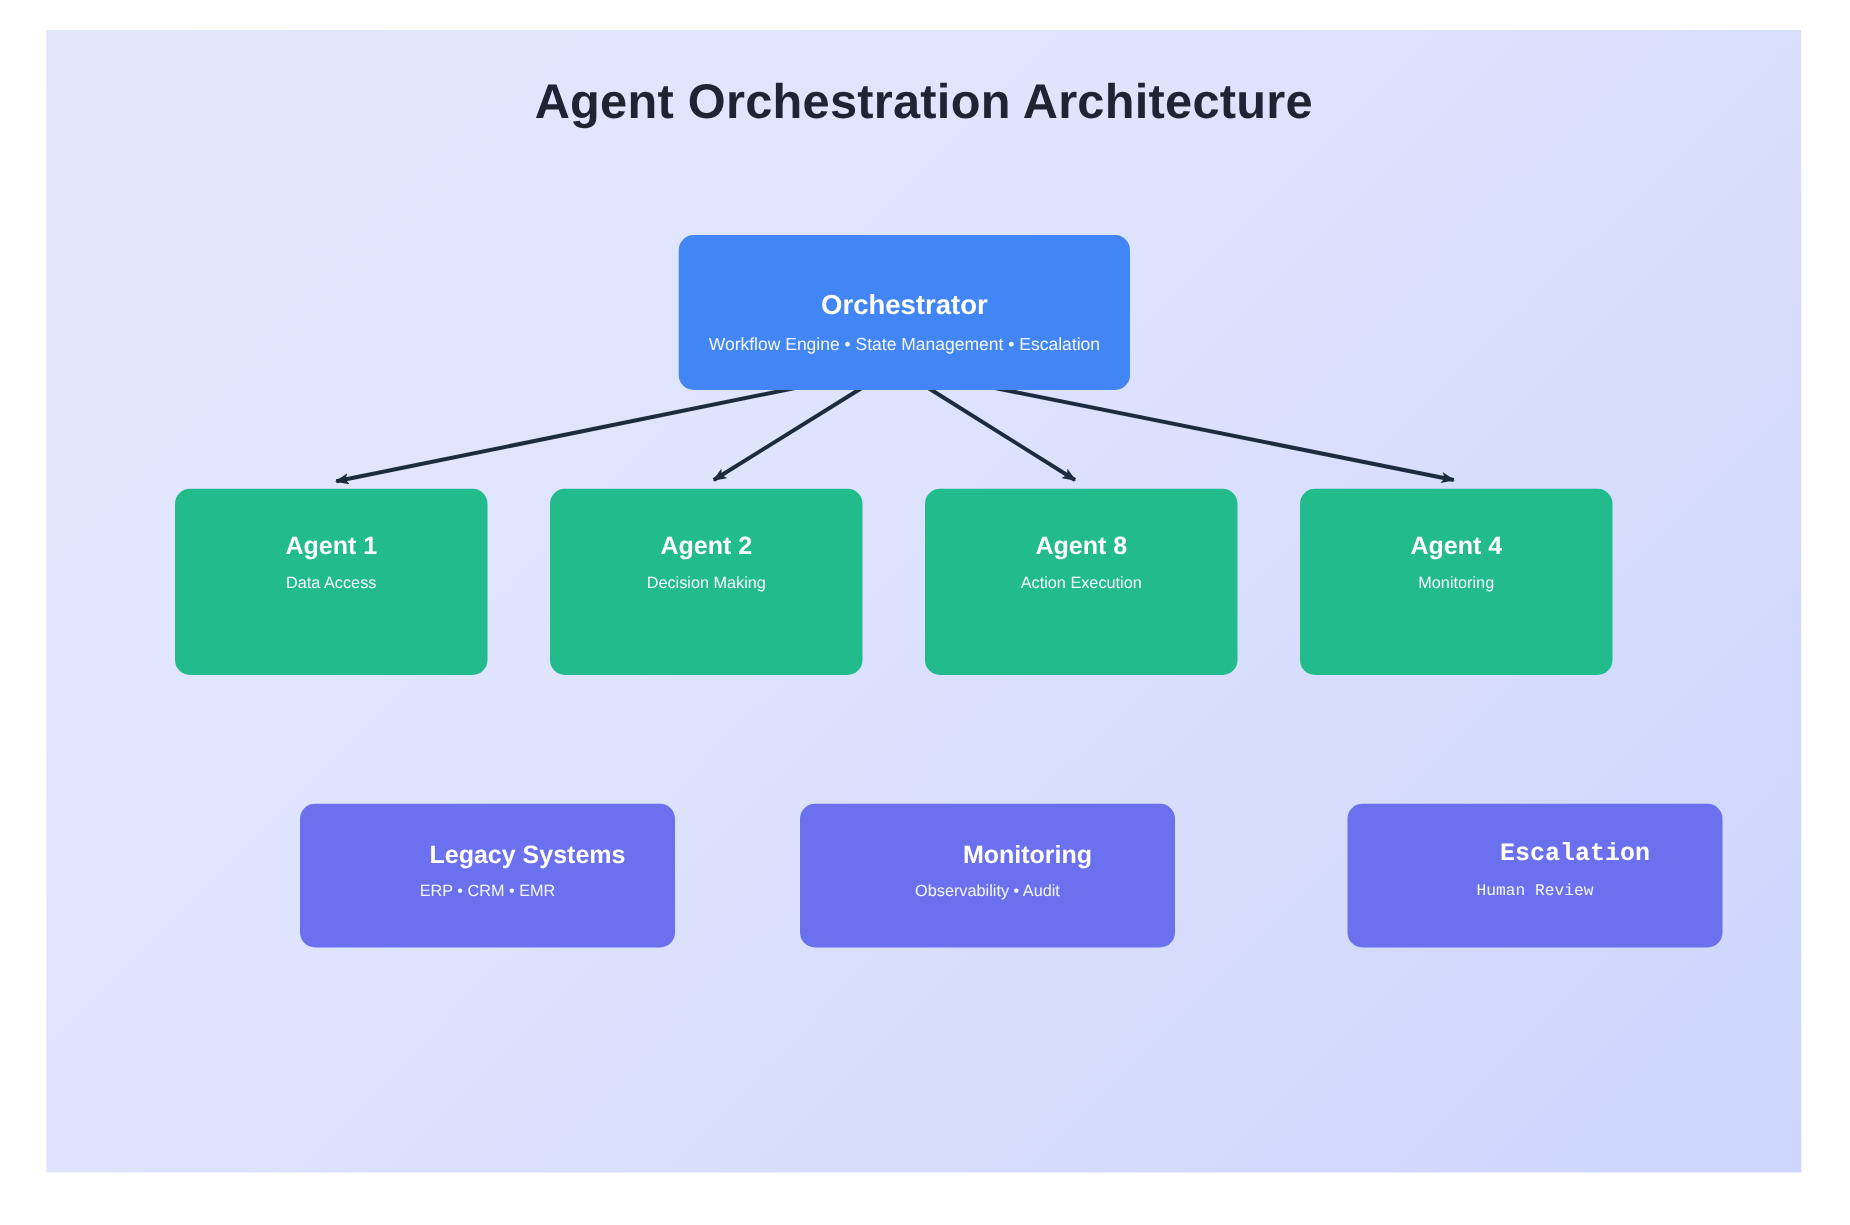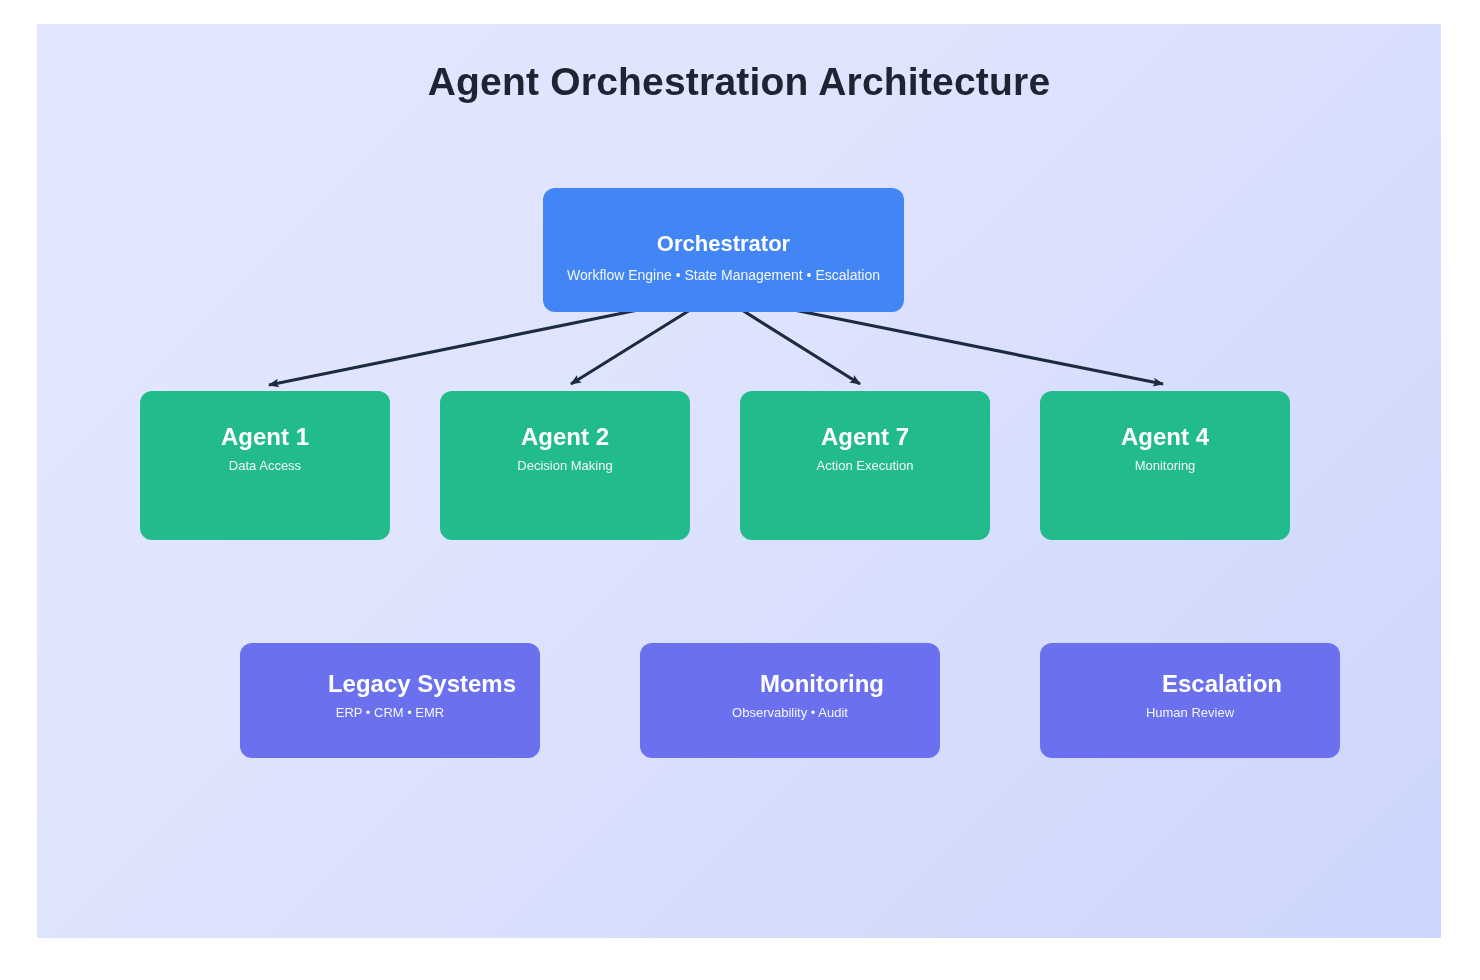--- a/index.html
+++ b/index.html
@@ -37,21 +37,21 @@
     position: absolute;
     border-radius: 12px;
     box-sizing: border-box;
     text-align: center;
     color: #ffffff;
   }
   .node .node-title {
     position: absolute;
     left: 0;
     width: 100%;
-    font-size: 24px;
+    font-size: 20px;
     font-weight: bold;
     line-height: 24px;
     color: #ffffff;
   }
   .node .node-sub {
     position: absolute;
     left: 0;
     width: 100%;
     font-size: 14px;
     font-weight: normal;
@@ -88,21 +88,21 @@
   .support {
     top: 619px;
     width: 300px;
     height: 115px;
     background: #6b70ef;
   }
   .support .node-title { top: 29px; padding-left: 32px; }
   .support .node-sub   { top: 61px; font-size: 13px; }
   #node-legacy     { left: 203px; }
   #node-monitoring { left: 603px; }
-  #node-escalation { left: 1003px; }
+  #node-escalation { left: 1041px; font-family: Liberation Mono, monospace; }
 
   #edges-layer {
     position: absolute;
     left: 0;
     top: 0;
     width: 1404px;
     height: 914px;
     pointer-events: none;
   }
 </style>
@@ -132,21 +132,21 @@
 
   <div class="node agent" id="node-agent-1">
     <div class="node-title">Agent 1</div>
     <div class="node-sub">Data Access</div>
   </div>
   <div class="node agent" id="node-agent-2">
     <div class="node-title">Agent 2</div>
     <div class="node-sub">Decision Making</div>
   </div>
   <div class="node agent" id="node-agent-3">
-    <div class="node-title">Agent 7</div>
+    <div class="node-title">Agent 8</div>
     <div class="node-sub">Action Execution</div>
   </div>
   <div class="node agent" id="node-agent-4">
     <div class="node-title">Agent 4</div>
     <div class="node-sub">Monitoring</div>
   </div>
 
   <div class="node support" id="node-legacy">
     <div class="node-title">Legacy Systems</div>
     <div class="node-sub">ERP • CRM • EMR</div>

